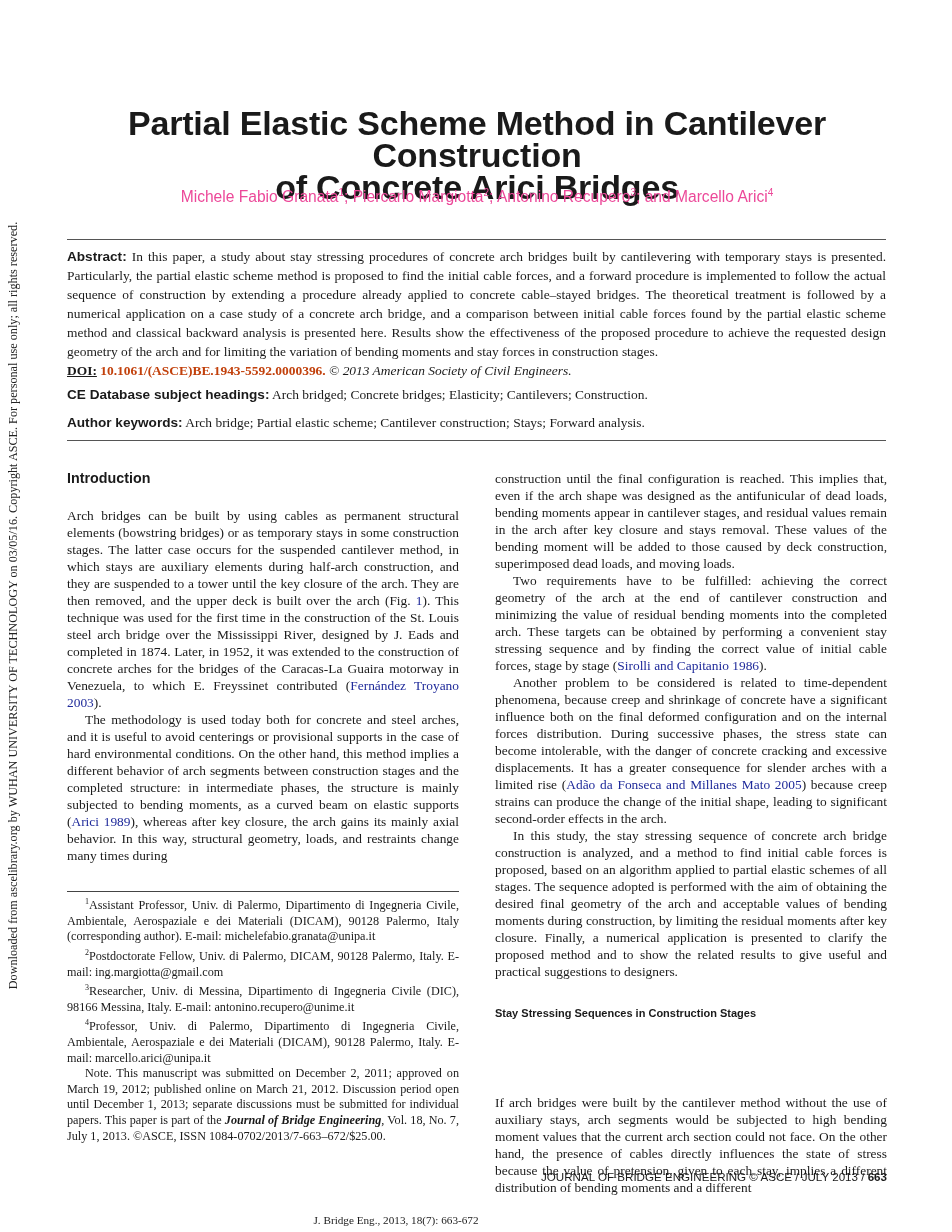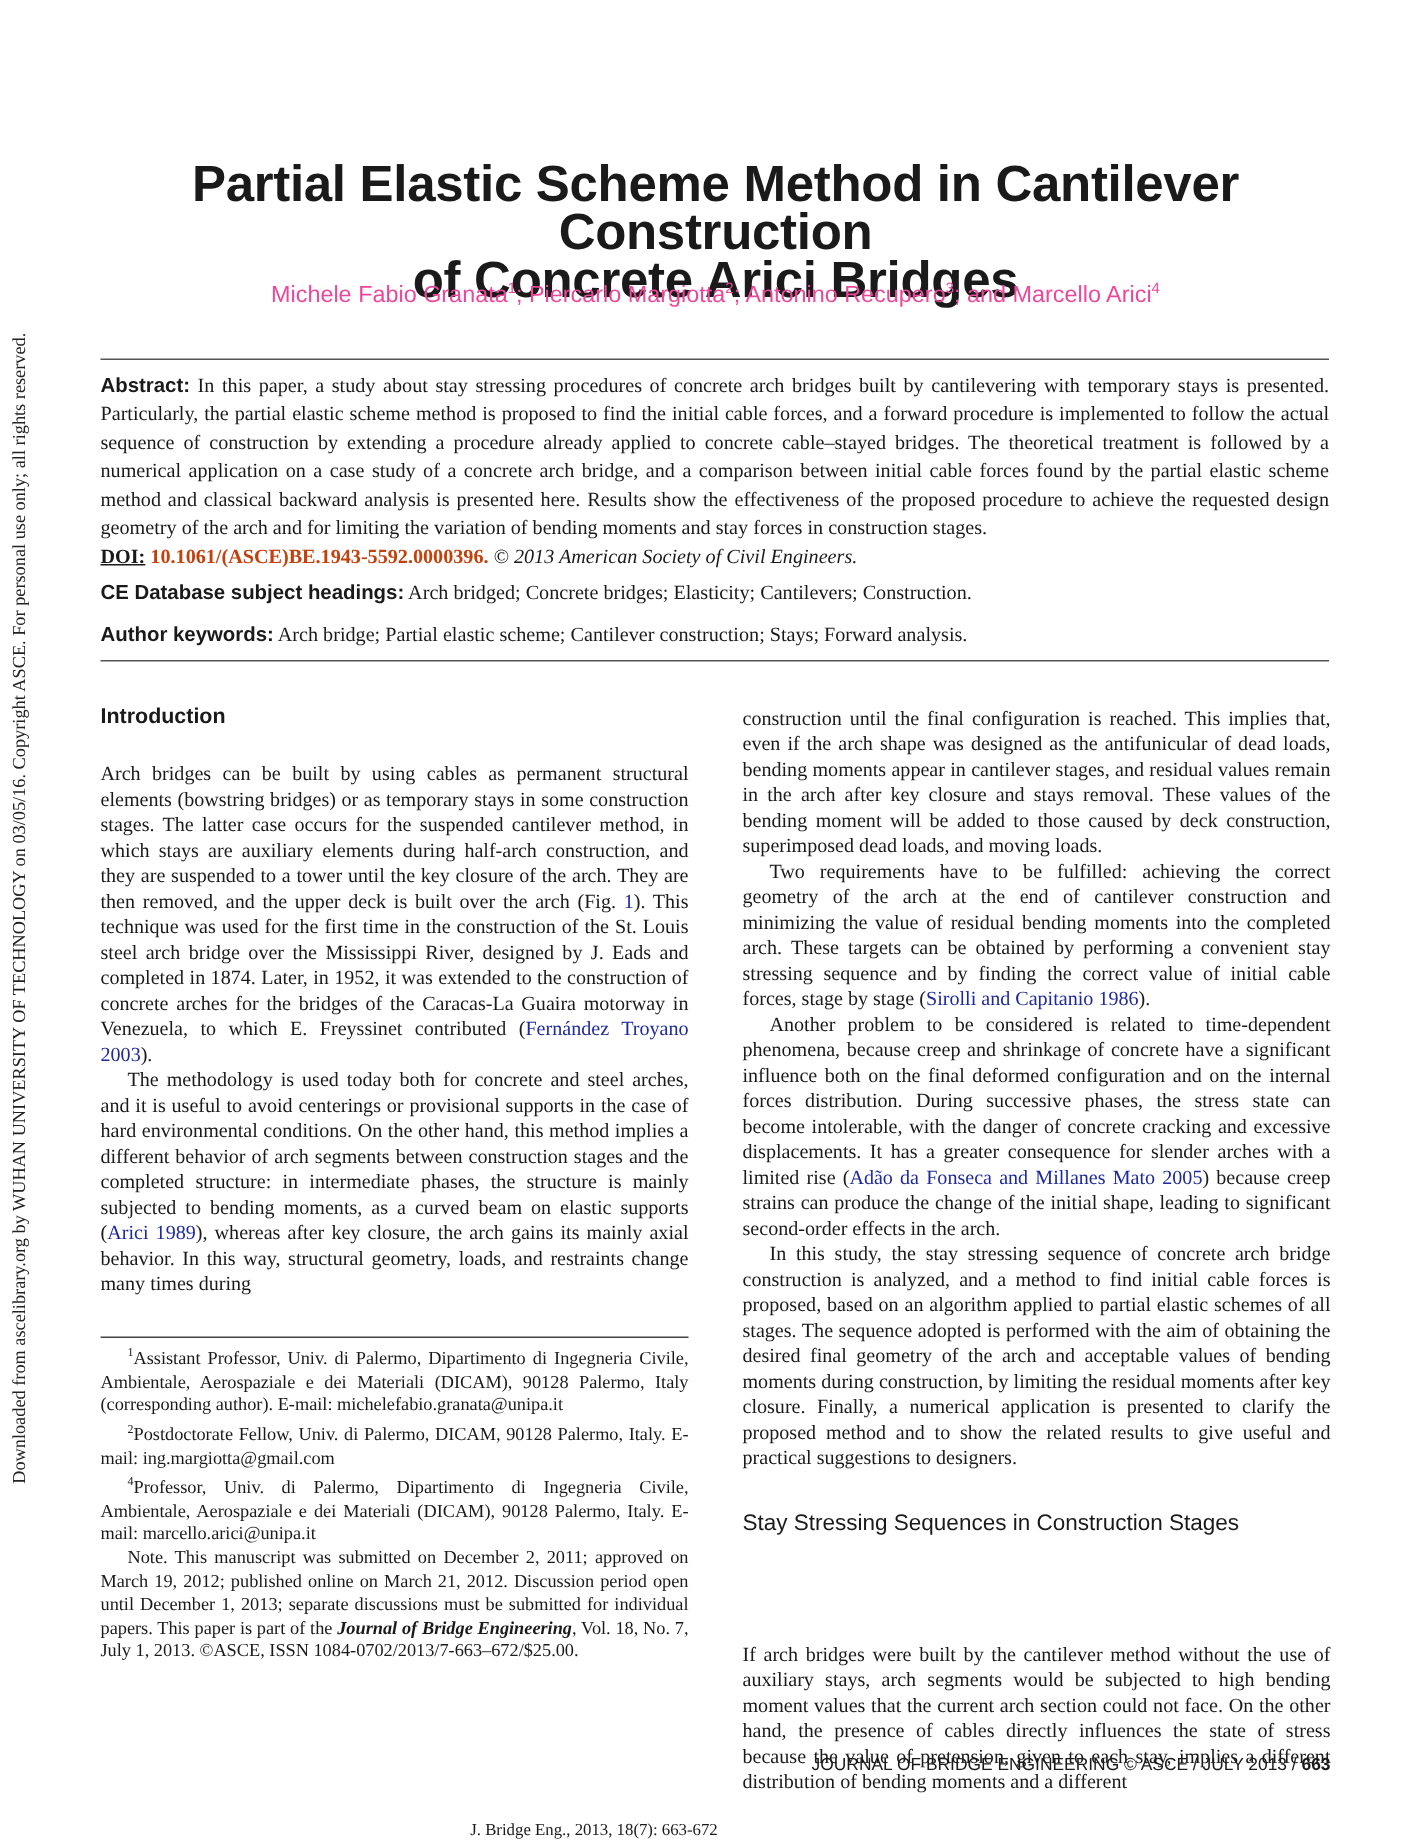--- a/index.html
+++ b/index.html
@@ -46,21 +46,21 @@
   .sec-head { font-family:"Liberation Sans", sans-serif; font-weight:bold; font-size:14.3px; margin:0; text-align:left; }
   .col p { margin:0; }
   .indent { text-indent:18px; }
 
   #intro-head { margin-bottom:20px; }
   #fn-rule { position:absolute; left:67px; top:891px; width:392px; border-top:1px solid #444; }
   #footnotes { position:absolute; left:67px; top:894px; width:392px; font-family:"Liberation Serif", serif; font-size:12.2px; line-height:15.6px; text-align:justify; }
   #footnotes p { margin:0; text-indent:18px; }
   #footnotes sup { font-size:8px; }
 
-  #stay-head { position:absolute; left:495px; top:1007px; font-family:"Liberation Sans", sans-serif; font-weight:normal; font-size:15px; }
+  #stay-head { position:absolute; left:495px; top:1007px; font-family:"Liberation Sans", sans-serif; font-weight:bold; font-size:11px; }
   #stay-body { position:absolute; left:495px; top:1094px; width:392px; font-family:"Liberation Serif", serif; font-size:13.4px; line-height:17px; text-align:justify; }
 
   #running-footer { position:absolute; left:480px; top:1170px; width:407px; text-align:right; font-family:"Liberation Sans", sans-serif; font-size:11.6px; }
   #running-footer b { font-weight:bold; }
   #citation-footer { position:absolute; left:0; top:1214px; width:792px; text-align:center; font-family:"Liberation Serif", serif; font-size:11.2px; }
 </style>
 </head>
 <body>
 
 <div id="sidebar">
@@ -102,20 +102,21 @@
 <div id="col-left" class="col">
   <h2 id="intro-head" class="sec-head">Introduction</h2>
   <p><span>Arch bridges can be built by using cables as permanent structural elements (bowstring bridges) or as temporary stays in some construction stages. The latter case occurs for the suspended cantilever method, in which stays are auxiliary elements during half-arch construction, and they are suspended to a tower until the key closure of the arch. They are then removed, and the upper deck is built over the arch (Fig. </span><a class="cite">1</a><span>). This technique was used for the first time in the construction of the St. Louis steel arch bridge over the Mississippi River, designed by J. Eads and completed in 1874. Later, in 1952, it was extended to the construction of concrete arches for the bridges of the Caracas-La Guaira motorway in Venezuela, to which E. Freyssinet contributed (</span><a class="cite">Fernández Troyano 2003</a><span>).</span></p>
   <p class="indent"><span>The methodology is used today both for concrete and steel arches, and it is useful to avoid centerings or provisional supports in the case of hard environmental conditions. On the other hand, this method implies a different behavior of arch segments between construction stages and the completed structure: in intermediate phases, the structure is mainly subjected to bending moments, as a curved beam on elastic supports (</span><a class="cite">Arici 1989</a><span>), whereas after key closure, the arch gains its mainly axial behavior. In this way, structural geometry, loads, and restraints change many times during</span></p>
 </div>
 
 <div id="fn-rule"></div>
 <div id="footnotes">
   <p><sup>1</sup><span>Assistant Professor, Univ. di Palermo, Dipartimento di Ingegneria Civile, Ambientale, Aerospaziale e dei Materiali (DICAM), 90128 Palermo, Italy (corresponding author). E-mail: michelefabio.granata@unipa.it</span></p>
   <p><sup>2</sup><span>Postdoctorate Fellow, Univ. di Palermo, DICAM, 90128 Palermo, Italy. E-mail: ing.margiotta@gmail.com</span></p>
+  <p><sup>3</sup><span>Researcher, Univ. di Messina, Dipartimento di Ingegneria Civile (DIC), 98166 Messina, Italy. E-mail: antonino.recupero@unime.it</span></p>
   <p><sup>4</sup><span>Professor, Univ. di Palermo, Dipartimento di Ingegneria Civile, Ambientale, Aerospaziale e dei Materiali (DICAM), 90128 Palermo, Italy. E-mail: marcello.arici@unipa.it</span></p>
   <p><span>Note. This manuscript was submitted on December 2, 2011; approved on March 19, 2012; published online on March 21, 2012. Discussion period open until December 1, 2013; separate discussions must be submitted for individual papers. This paper is part of the </span><b><i>Journal of Bridge Engineering</i></b><span>, Vol. 18, No. 7, July 1, 2013. ©ASCE, ISSN 1084-0702/2013/7-663–672/$25.00.</span></p>
 </div>
 
 <div id="col-right" class="col">
   <p>construction until the final configuration is reached. This implies that, even if the arch shape was designed as the antifunicular of dead loads, bending moments appear in cantilever stages, and residual values remain in the arch after key closure and stays removal. These values of the bending moment will be added to those caused by deck construction, superimposed dead loads, and moving loads.</p>
   <p class="indent"><span>Two requirements have to be fulfilled: achieving the correct geometry of the arch at the end of cantilever construction and minimizing the value of residual bending moments into the completed arch. These targets can be obtained by performing a convenient stay stressing sequence and by finding the correct value of initial cable forces, stage by stage (</span><a class="cite">Sirolli and Capitanio 1986</a><span>).</span></p>
   <p class="indent"><span>Another problem to be considered is related to time-dependent phenomena, because creep and shrinkage of concrete have a significant influence both on the final deformed configuration and on the internal forces distribution. During successive phases, the stress state can become intolerable, with the danger of concrete cracking and excessive displacements. It has a greater consequence for slender arches with a limited rise (</span><a class="cite">Adão da Fonseca and Millanes Mato 2005</a><span>) because creep strains can produce the change of the initial shape, leading to significant second-order effects in the arch.</span></p>
   <p class="indent">In this study, the stay stressing sequence of concrete arch bridge construction is analyzed, and a method to find initial cable forces is proposed, based on an algorithm applied to partial elastic schemes of all stages. The sequence adopted is performed with the aim of obtaining the desired final geometry of the arch and acceptable values of bending moments during construction, by limiting the residual moments after key closure. Finally, a numerical application is presented to clarify the proposed method and to show the related results to give useful and practical suggestions to designers.</p>
 </div>

